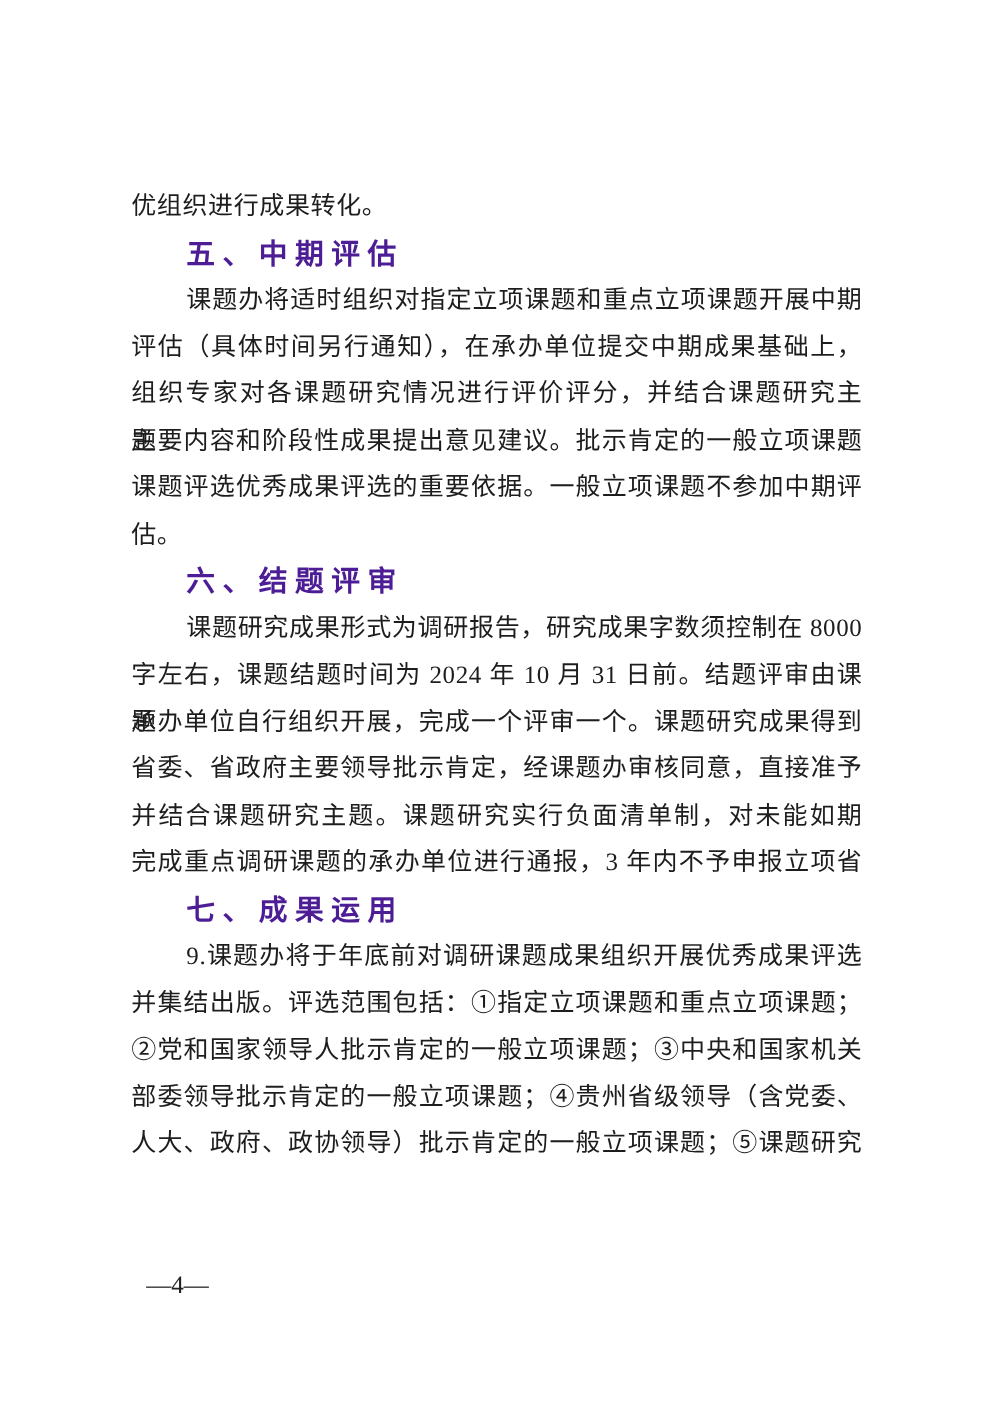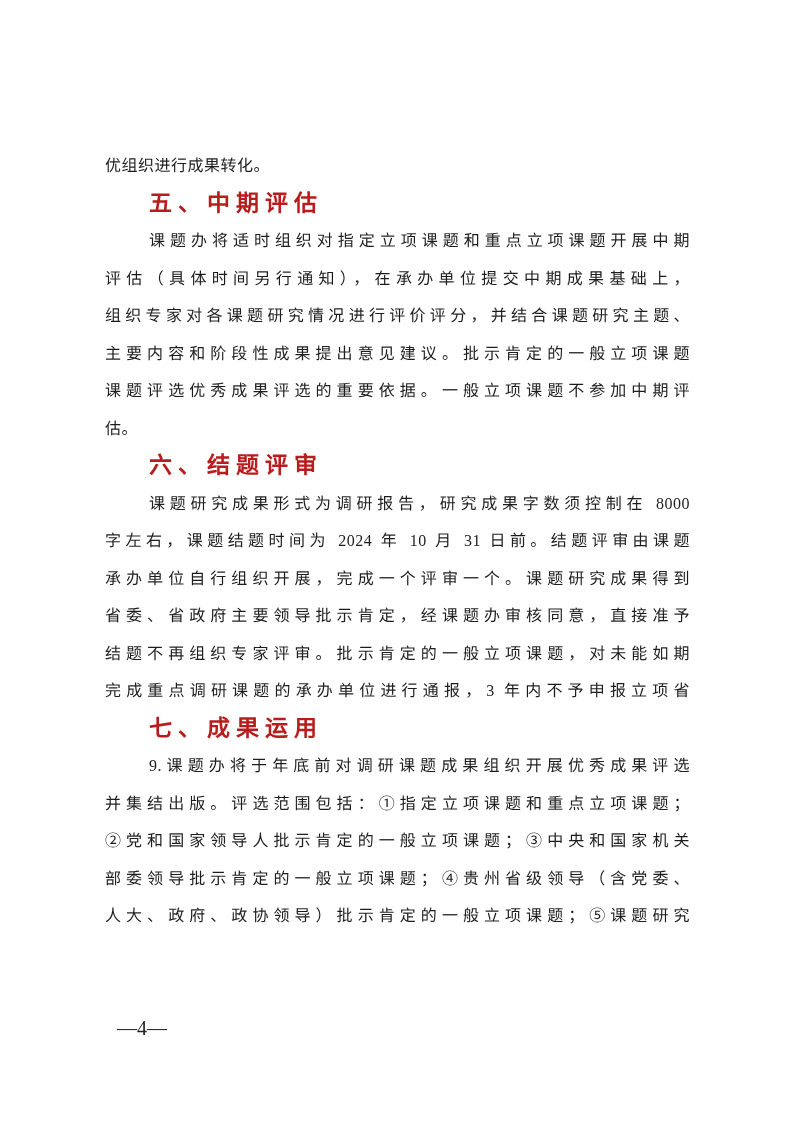--- a/index.html
+++ b/index.html
@@ -17,40 +17,40 @@
     font-family: "Liberation Serif", "DejaVu Serif", serif;
   }
   .content {
     position: absolute;
     left: 105px;
     top: 147px;
     width: 585px;
   }
   .line {
     font-family: "Liberation Serif", "DejaVu Serif", serif;
-    font-size: 16px;
+    font-size: 20px;
     line-height: 37.5px;
     height: 37.5px;
     color: #1d1d1d;
     letter-spacing: 0.5px;
   }
   .line.justify {
     text-align: justify;
     text-align-last: justify;
     text-justify: inter-character;
   }
   .line.indent {
     text-indent: 44px;
   }
   .line.heading {
     font-family: "Liberation Sans", "DejaVu Sans", sans-serif;
     font-weight: 700;
     font-size: 23px;
     letter-spacing: 6px;
-    color: #b91c1c;
+    color: #4c1d95;
   }
   .footer {
     position: absolute;
     left: 117px;
     top: 1016px;
     font-family: "Liberation Serif", "DejaVu Serif", serif;
     font-size: 20px;
     line-height: 24px;
     color: #222222;
   }
@@ -66,21 +66,21 @@
       <div class="line justify">评估（具体时间另行通知），在承办单位提交中期成果基础上，</div>
       <div class="line justify">组织专家对各课题研究情况进行评价评分，并结合课题研究主题、</div>
       <div class="line justify">主要内容和阶段性成果提出意见建议。批示肯定的一般立项课题</div>
       <div class="line justify">课题评选优秀成果评选的重要依据。一般立项课题不参加中期评</div>
       <div class="line">估。</div>
       <div class="line heading indent">六、结题评审</div>
       <div class="line indent justify">课题研究成果形式为调研报告，研究成果字数须控制在 8000</div>
       <div class="line justify">字左右，课题结题时间为 2024 年 10 月 31 日前。结题评审由课题</div>
       <div class="line justify">承办单位自行组织开展，完成一个评审一个。课题研究成果得到</div>
       <div class="line justify">省委、省政府主要领导批示肯定，经课题办审核同意，直接准予</div>
-      <div class="line justify">结题不再组织专家评审。批示肯定的一般立项课题，对未能如期</div>
+      <div class="line justify">并结合课题研究主题。课题研究实行负面清单制，对未能如期</div>
       <div class="line justify">完成重点调研课题的承办单位进行通报，3 年内不予申报立项省</div>
       <div class="line heading indent">七、成果运用</div>
       <div class="line indent justify">9.课题办将于年底前对调研课题成果组织开展优秀成果评选</div>
       <div class="line justify">并集结出版。评选范围包括：①指定立项课题和重点立项课题；</div>
       <div class="line justify">②党和国家领导人批示肯定的一般立项课题；③中央和国家机关</div>
       <div class="line justify">部委领导批示肯定的一般立项课题；④贵州省级领导（含党委、</div>
       <div class="line justify">人大、政府、政协领导）批示肯定的一般立项课题；⑤课题研究</div>
     </div>
   <div class="footer">
     <span>—4—</span>

